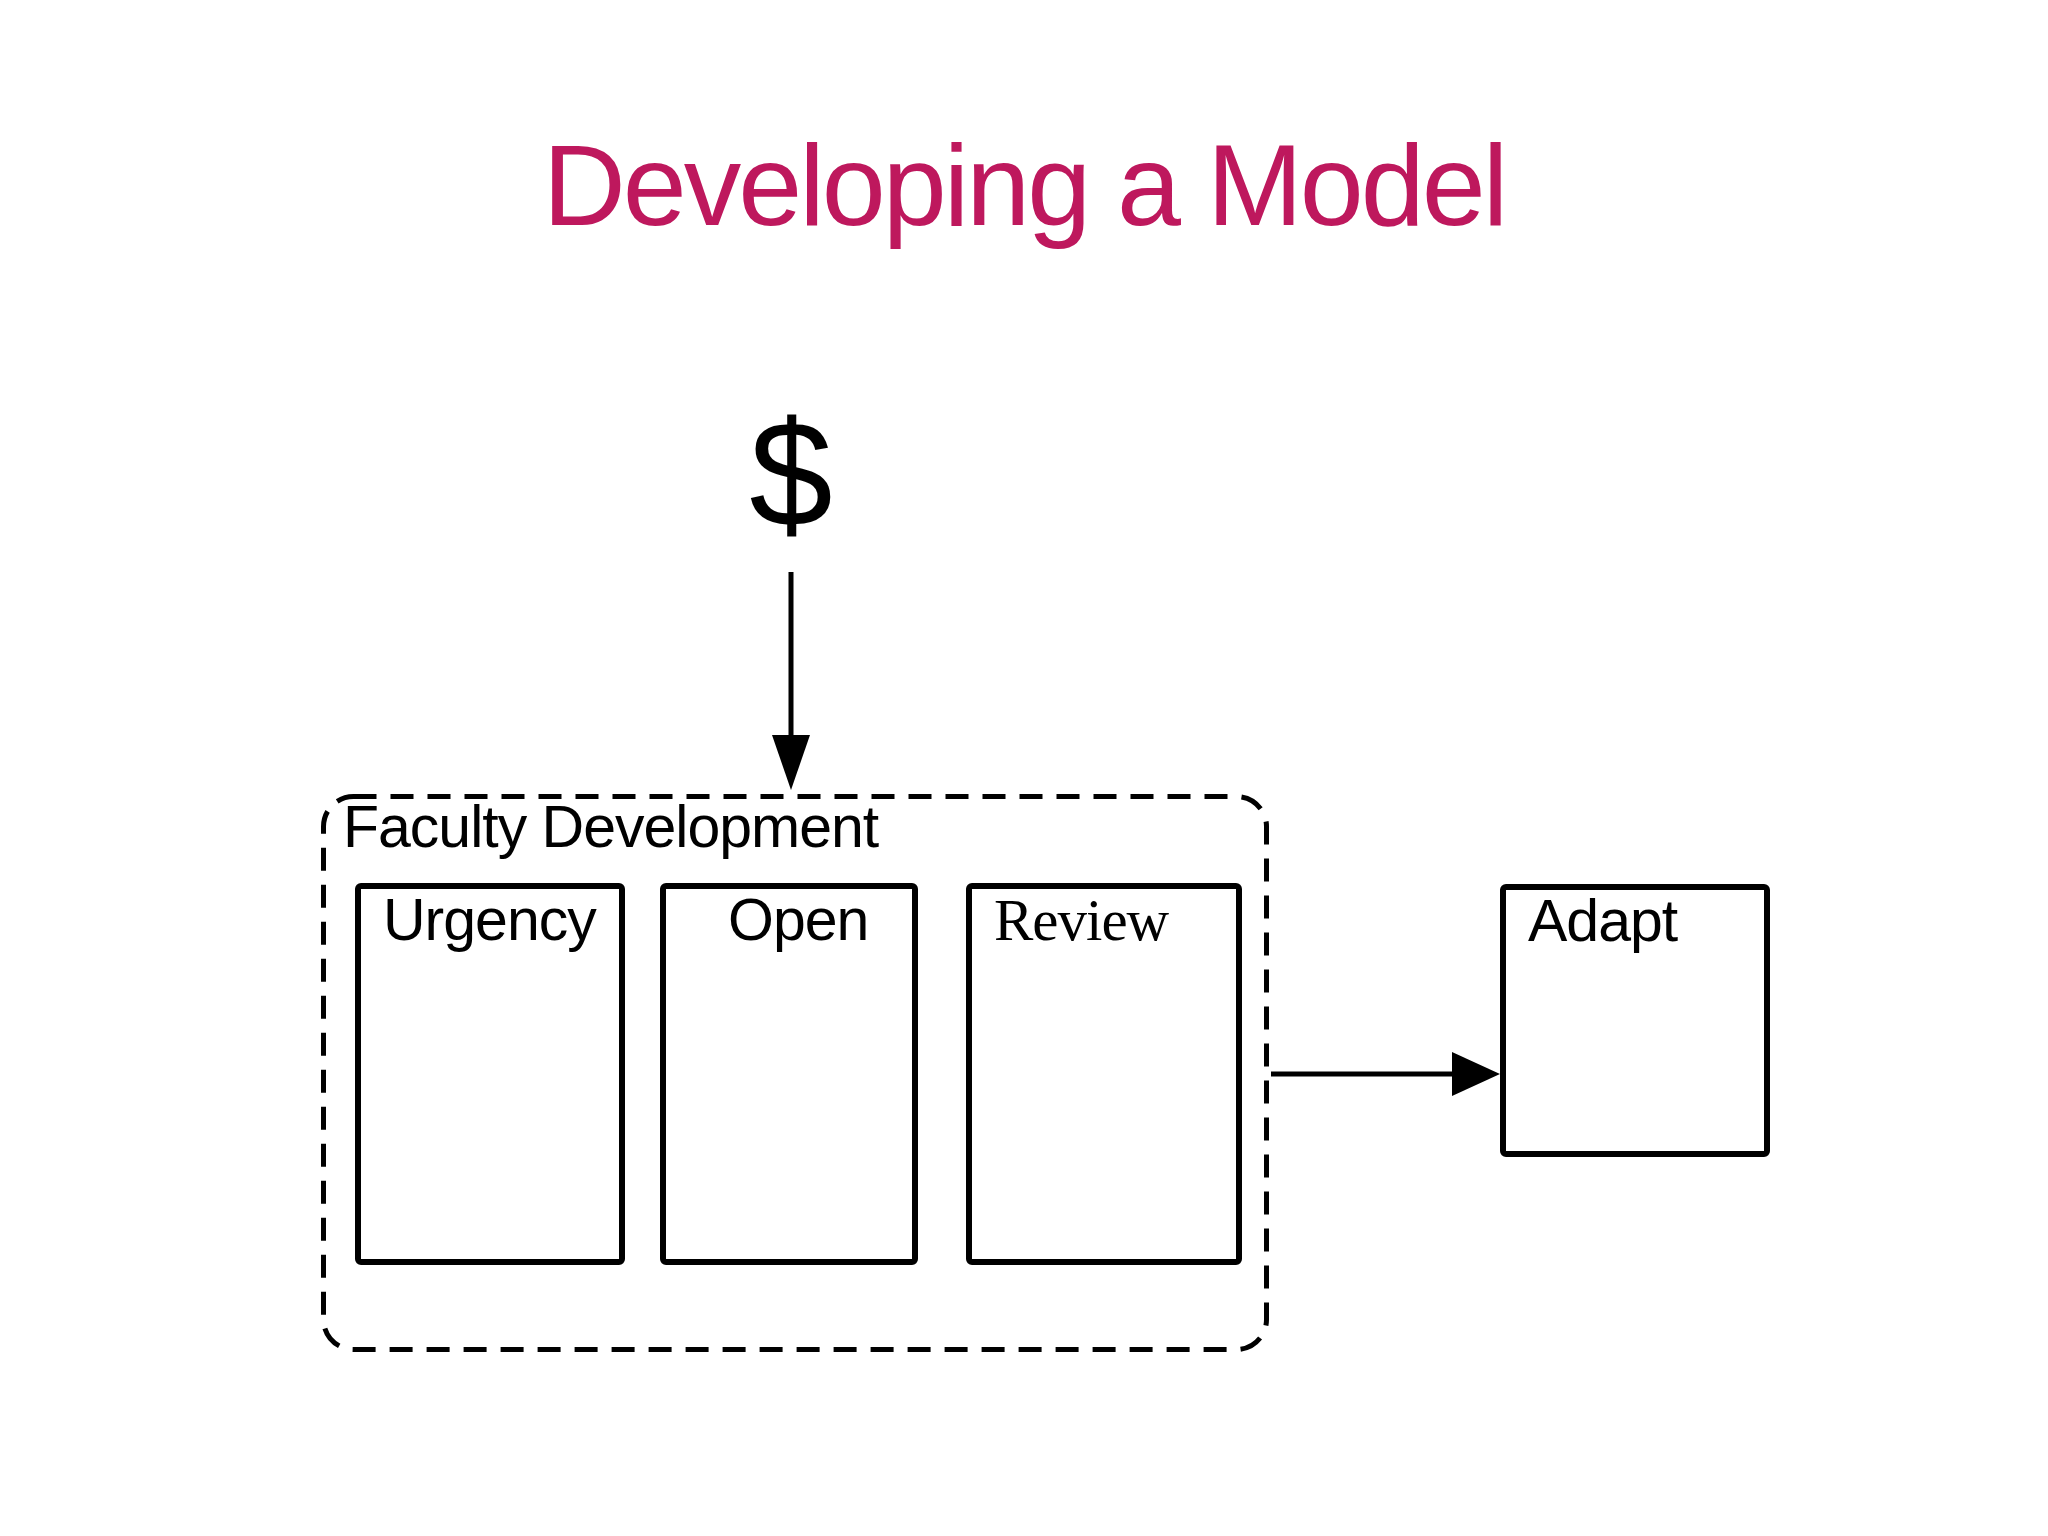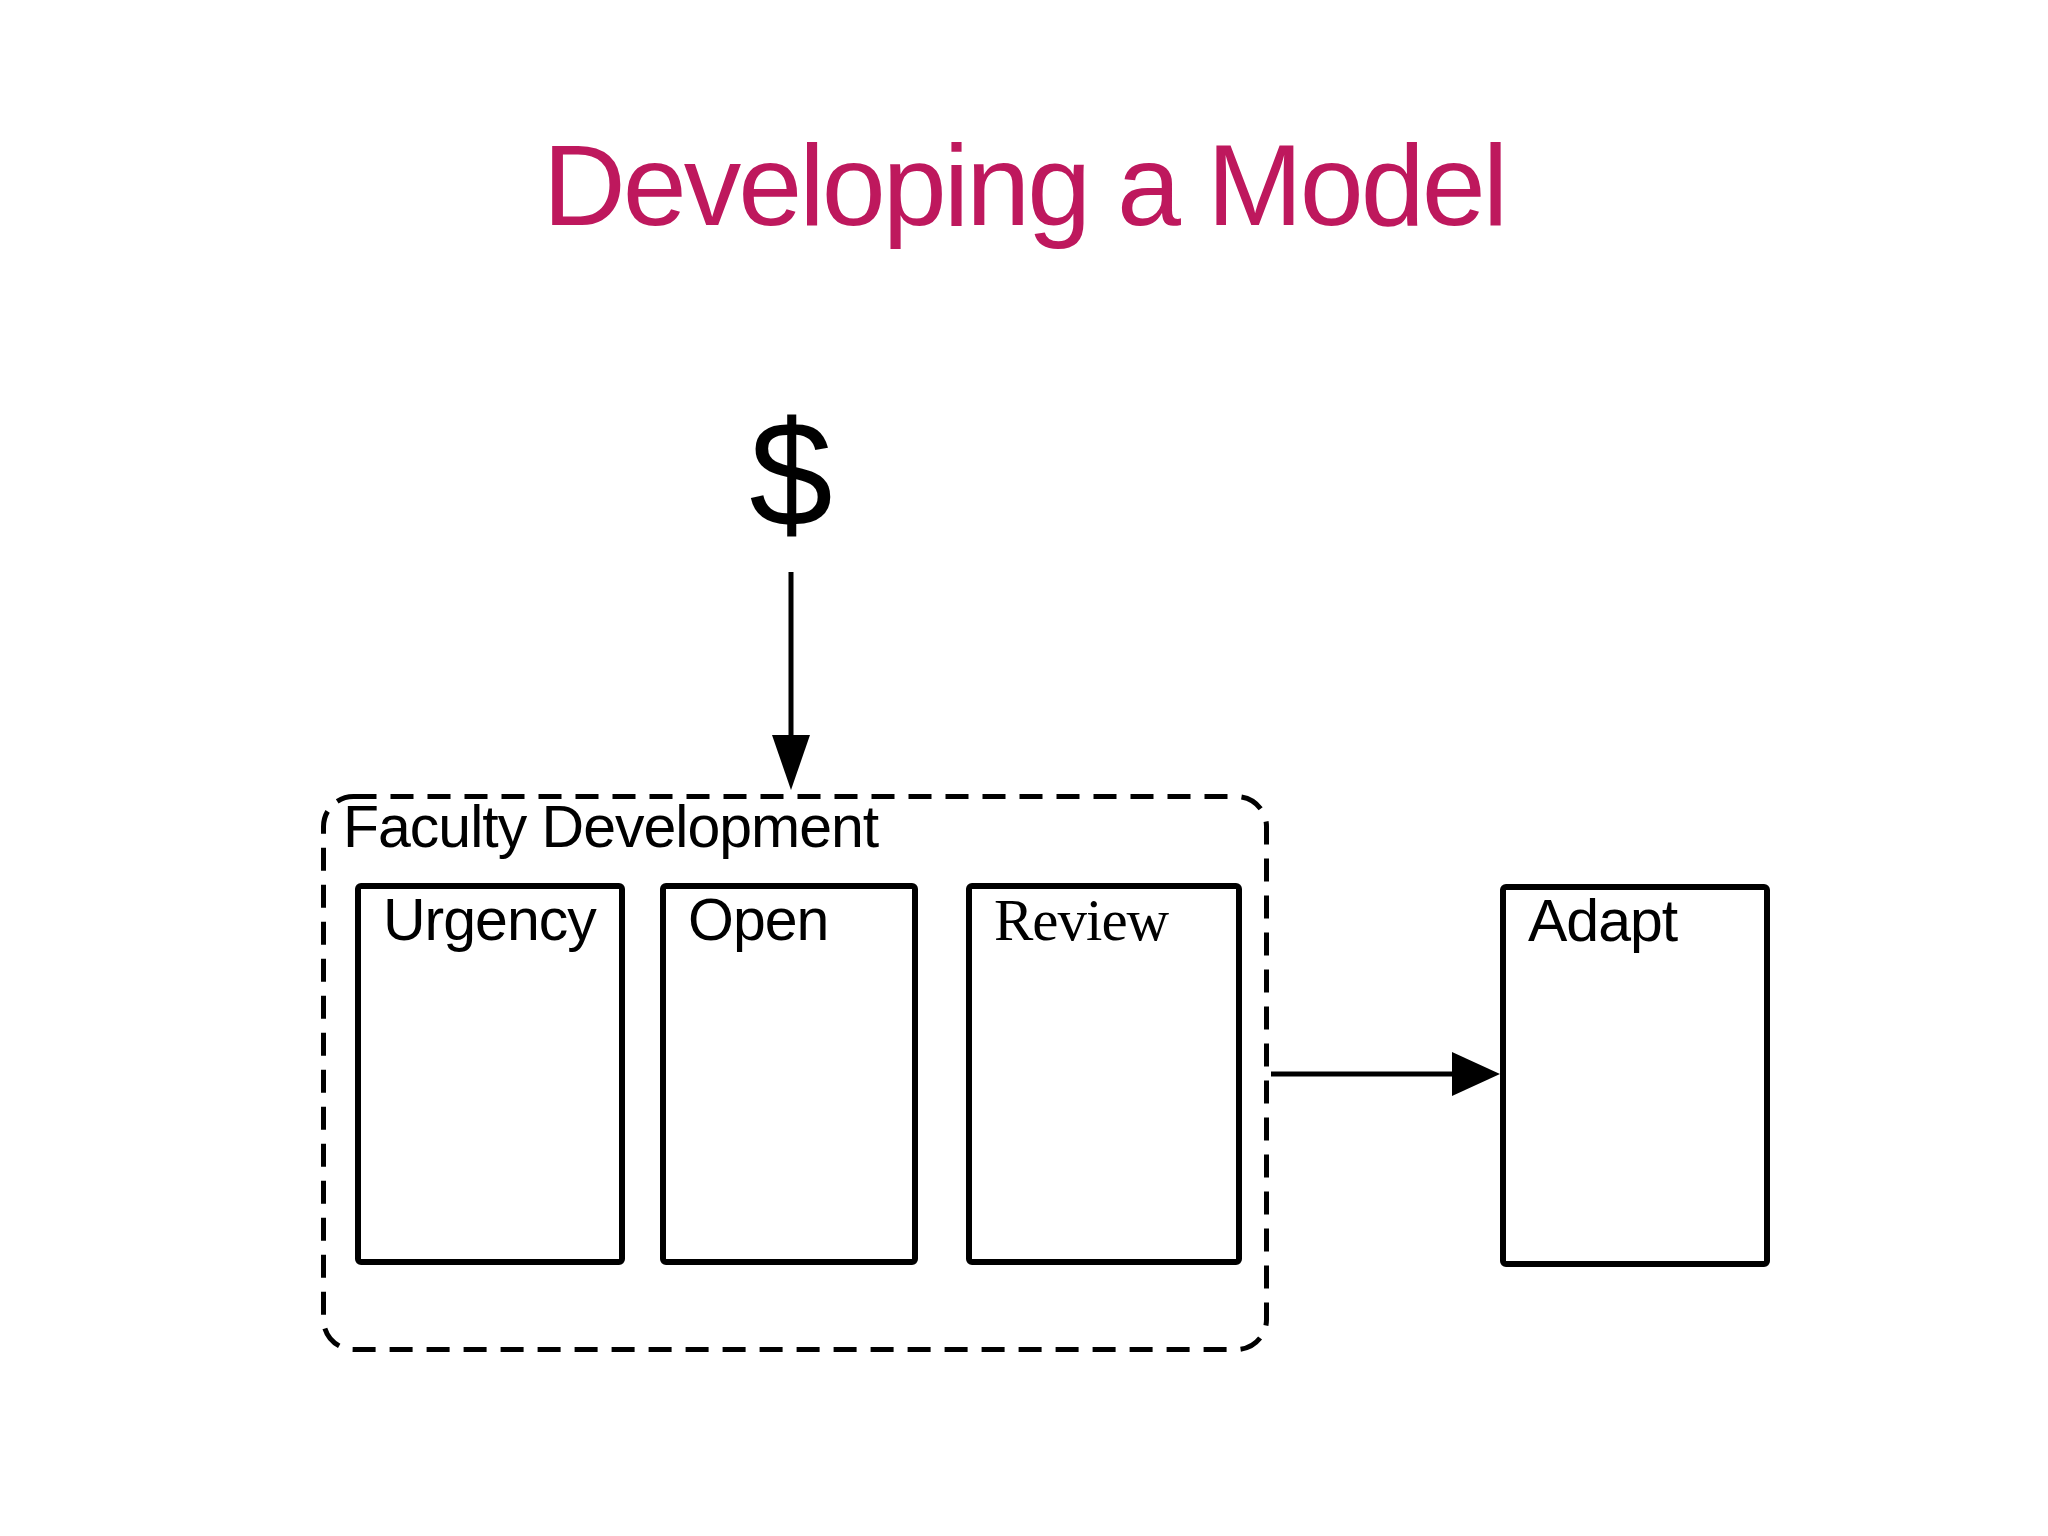--- a/index.html
+++ b/index.html
@@ -82,23 +82,23 @@
   .box-label {
     display: block;
     padding: 2px 0 0 22px;
     font-size: 59px;
     line-height: 1;
     letter-spacing: -1px;
     color: #000000;
     white-space: nowrap;
   }
   .box-urgency { left: 34px;  top: 89px; width: 270px; height: 382px; }
-  .box-open    { left: 339px; top: 89px; width: 258px; height: 382px; }
+  .box-open    { left: 339px; top: 89px; width: 258px; height: 382px; padding-left: 40px; }
   .box-review  { left: 645px; top: 89px; width: 276px; height: 382px; font-family: Liberation Serif, serif; }
-  .box-adapt   { left: 1500px; top: 884px; width: 270px; height: 383px; }
+  .box-adapt   { left: 1500px; top: 884px; width: 270px; height: 273px; }
 </style>
 </head>
 <body>
 
 <div class="stage">
 
   <div class="slide-title">Developing a Model</div>
 
   <div class="dollar">$</div>
 

